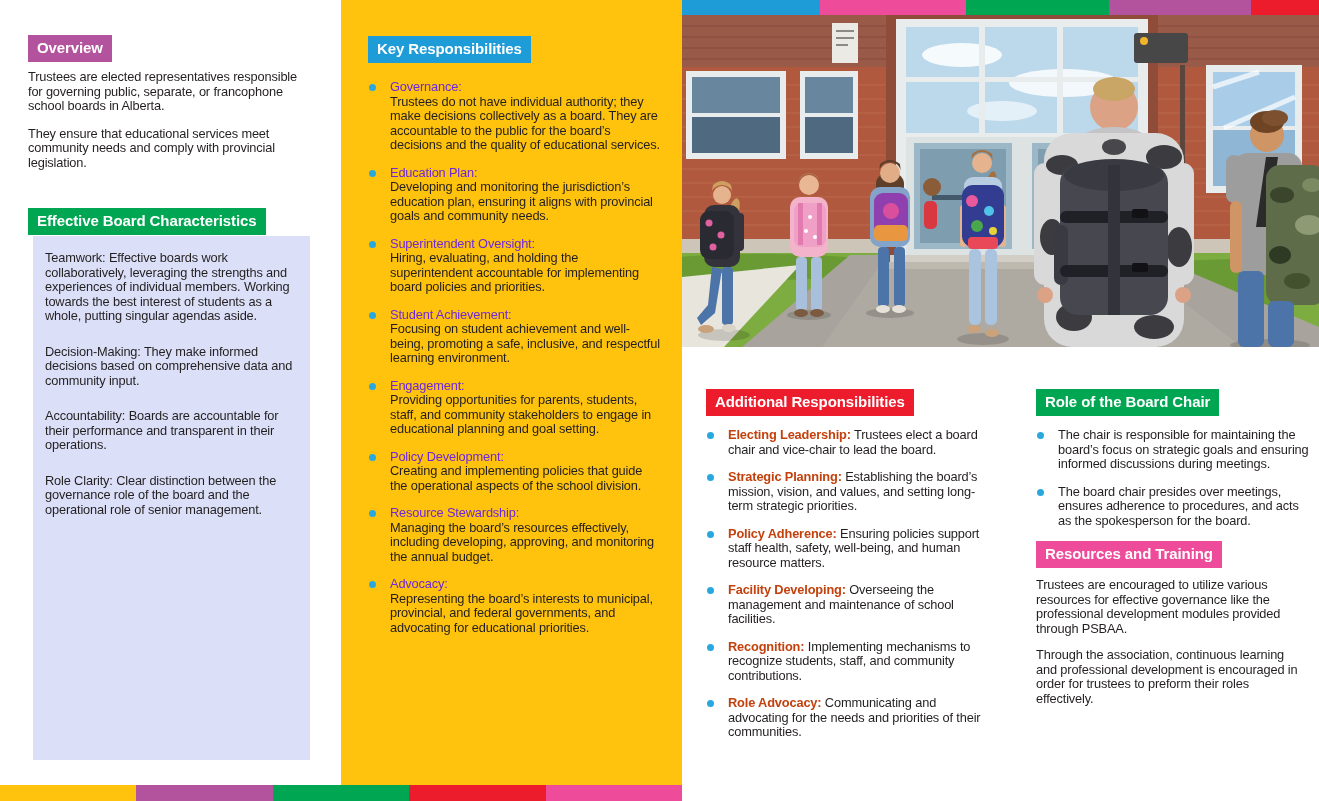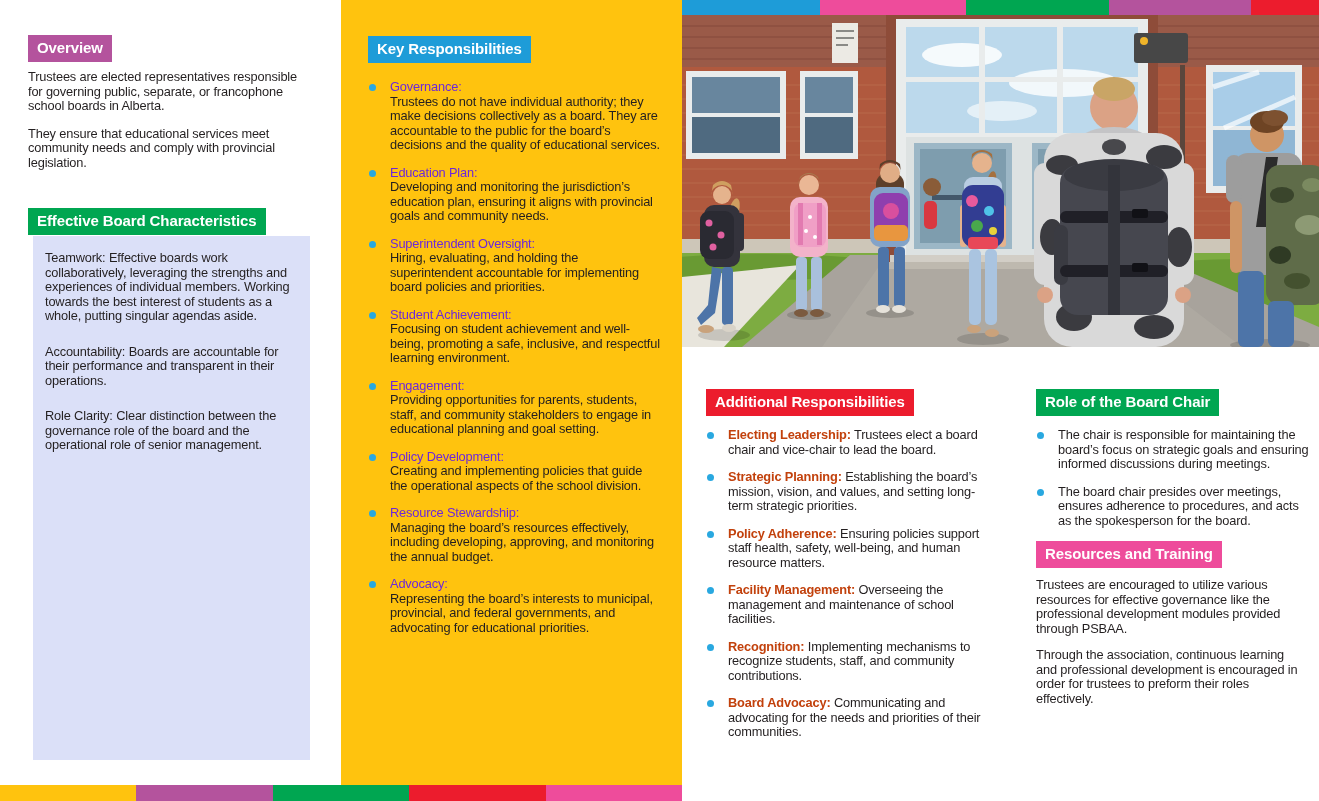--- a/index.html
+++ b/index.html
@@ -57,20 +57,21 @@
 
   <div class="panel-left">
     <span class="hdr ov-title" style="background: rgb(180, 83, 157);">Overview</span>
     <div class="txt ov-text">
       <p>Trustees are elected representatives responsible for governing public, separate, or francophone school boards in Alberta.</p>
       <p>They ensure that educational services meet community needs and comply with provincial legislation.</p>
     </div>
     <span class="hdr char-title" style="background: rgb(0, 166, 81);">Effective Board Characteristics</span>
     <div class="lav-box txt" style="background: rgb(219, 224, 248);">
       <p>Teamwork: Effective boards work collaboratively, leveraging the strengths and experiences of individual members. Working towards the best interest of students as a whole, putting singular agendas aside.</p>
+      <p>Decision-Making: They make informed decisions based on comprehensive data and community input.</p>
       <p>Accountability: Boards are accountable for their performance and transparent in their operations.</p>
       <p>Role Clarity: Clear distinction between the governance role of the board and the operational role of senior management.</p>
     </div>
   </div>
 
   <div class="panel-middle" style="background: rgb(255, 195, 14);">
     <span class="hdr" style="background: rgb(30, 156, 216);">Key Responsibilities</span>
     <ul class="blist kr-list txt">
       <li>
         <span class="dot" style="background: rgb(41, 168, 224);"></span>
@@ -317,31 +318,31 @@
         <b class="run-head">Strategic Planning:</b>
         <span>Establishing the board’s mission, vision, and values, and setting long-term strategic priorities.</span>
       </li>
       <li>
         <span class="dot" style="background: rgb(41, 168, 224);"></span>
         <b class="run-head">Policy Adherence:</b>
         <span>Ensuring policies support staff health, safety, well-being, and human resource matters.</span>
       </li>
       <li>
         <span class="dot" style="background: rgb(41, 168, 224);"></span>
-        <b class="run-head">Facility Management:</b>
+        <b class="run-head">Facility Developing:</b>
         <span>Overseeing the management and maintenance of school facilities.</span>
       </li>
       <li>
         <span class="dot" style="background: rgb(41, 168, 224);"></span>
         <b class="run-head">Recognition:</b>
         <span>Implementing mechanisms to recognize students, staff, and community contributions.</span>
       </li>
       <li>
         <span class="dot" style="background: rgb(41, 168, 224);"></span>
-        <b class="run-head">Board Advocacy:</b>
+        <b class="run-head">Role Advocacy:</b>
         <span>Communicating and advocating for the needs and priorities of their communities.</span>
       </li>
     </ul>
   </div>
 
   <div class="col-b">
     <span class="hdr" style="background: rgb(0, 166, 81);">Role of the Board Chair</span>
     <ul class="blist txt">
       <li>
         <span class="dot" style="background: rgb(41, 168, 224);"></span>

